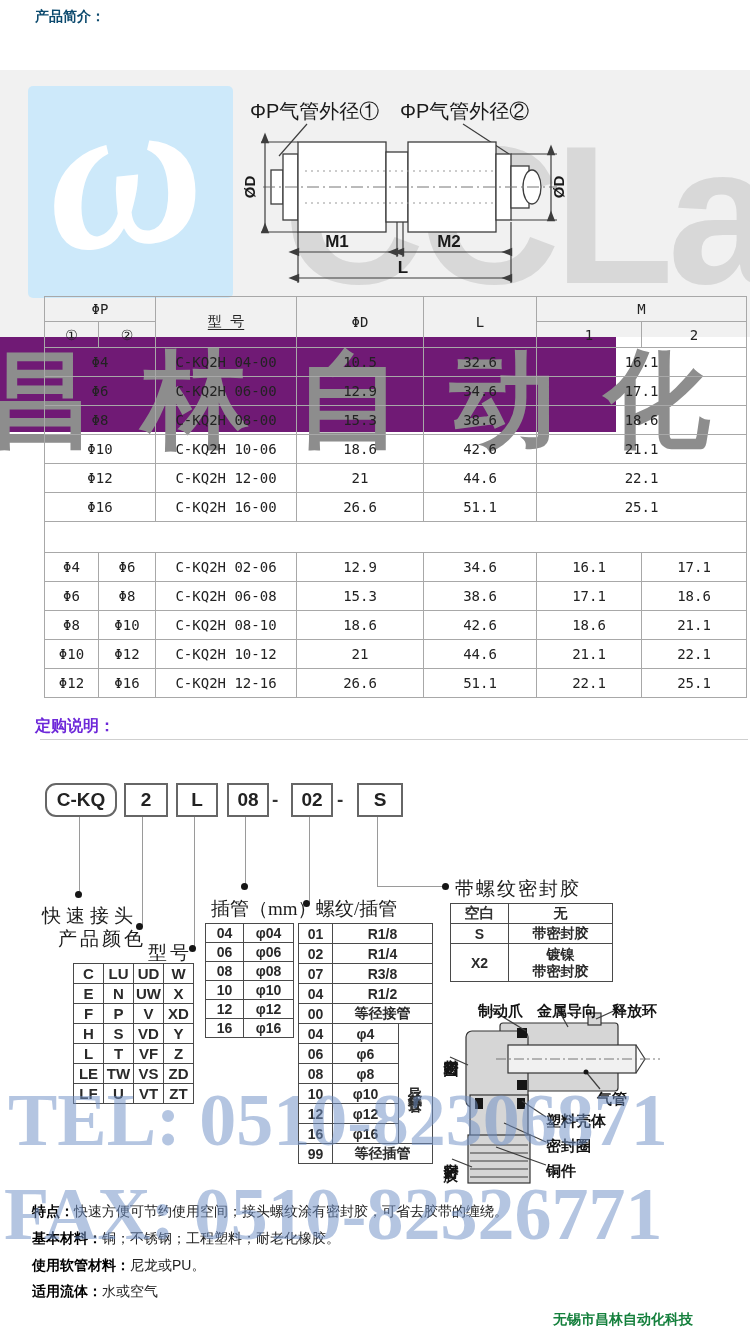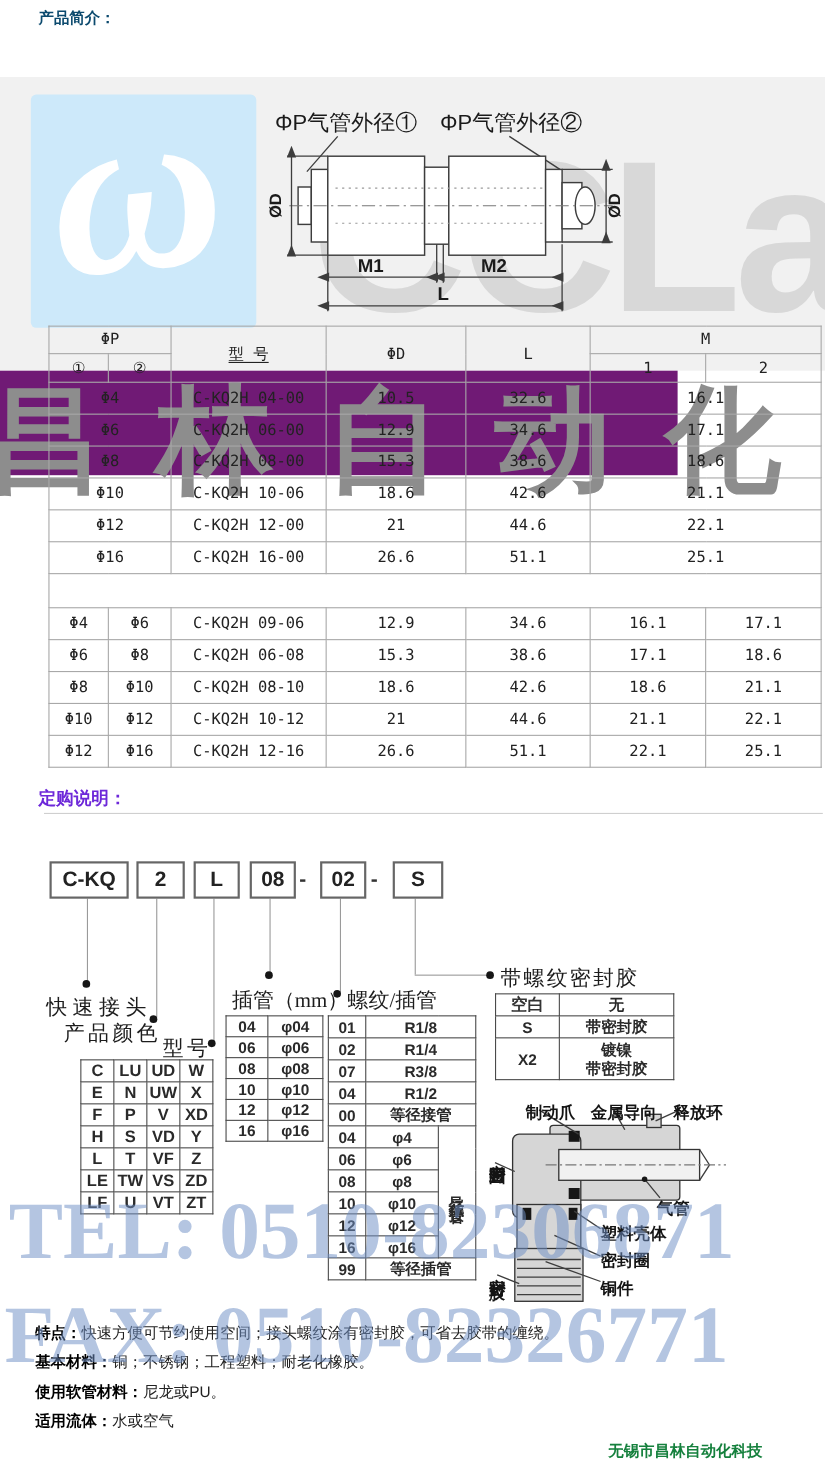--- a/index.html
+++ b/index.html
@@ -197,21 +197,21 @@
       <td>26.6</td>
       <td>51.1</td>
       <td colspan="2">25.1</td>
     </tr>
     <tr class="gap">
           <td colspan="7"></td>
         </tr>
     <tr class="d">
       <td>Φ4</td>
       <td>Φ6</td>
-      <td>C-KQ2H 09-06</td>
+      <td>C-KQ2H 02-06</td>
       <td>12.9</td>
       <td>34.6</td>
       <td>16.1</td>
       <td>17.1</td>
     </tr>
     <tr class="d">
       <td>Φ6</td>
       <td>Φ8</td>
       <td>C-KQ2H 06-08</td>
       <td>15.3</td>
@@ -245,21 +245,21 @@
       <td>51.1</td>
       <td>22.1</td>
       <td>25.1</td>
     </tr>
   </tbody>
     </table>
 
   <div class="abs order-title z">定购说明：</div>
   <div class="abs rule z"></div>
 
-  <div class="abs cbox" style="left:45px;top:783px;width:68px;">C-KQ</div>
+  <div class="abs cbox" style="left:45px;top:783px;width:68px;border-radius:11px;">C-KQ</div>
   <div class="abs cbox" style="left:124px;top:783px;width:40px;">2</div>
   <div class="abs cbox" style="left:176px;top:783px;width:38px;">L</div>
   <div class="abs cbox" style="left:227px;top:783px;width:38px;">08</div>
   <div class="abs cdash" style="left:272px;top:789px;">-</div>
   <div class="abs cbox" style="left:291px;top:783px;width:38px;">02</div>
   <div class="abs cdash" style="left:337px;top:789px;">-</div>
   <div class="abs cbox" style="left:357px;top:783px;width:42px;">S</div>
 
   <div class="abs vline" style="left:79px;top:817px;height:76px;"></div>
   <div class="abs dot" style="left:75px;top:891px;"></div>

